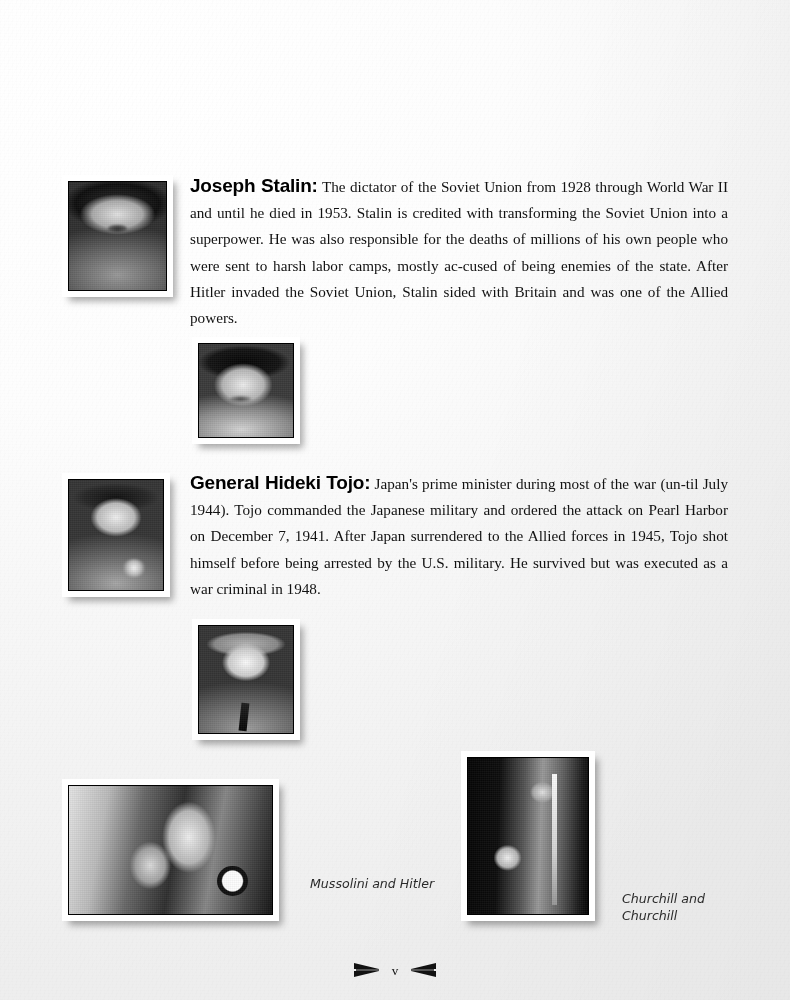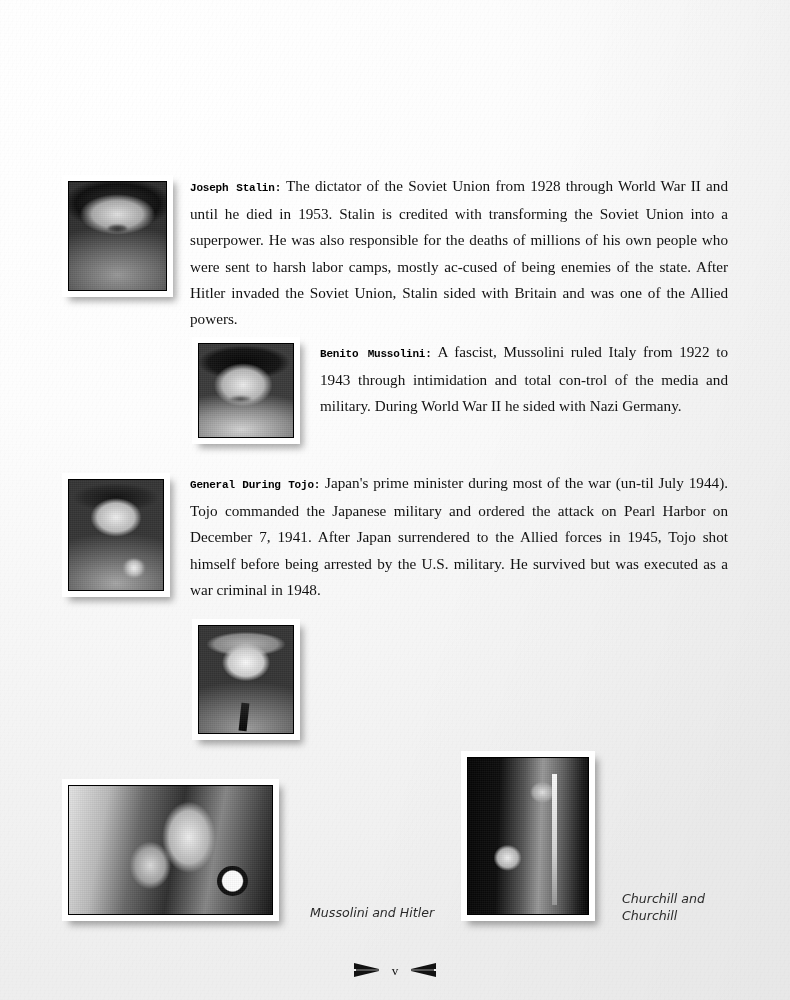--- a/index.html
+++ b/index.html
@@ -76,23 +76,23 @@
     position: absolute;
     z-index: 2;
     color: #111;
     font-size: 15.2px;
     line-height: 26.2px;
     text-align: justify;
     text-justify: inter-word;
     hyphens: manual;
   }
   .bio .name {
-    font-family: Liberation Mono, monospace;
+    font-family: Liberation Sans, sans-serif;
     font-weight: bold;
-    font-size: 11px;
+    font-size: 19px;
     letter-spacing: -0.2px;
     color: #000;
     margin-top: 24px;
   }
 
   
   .caption {
     position: absolute;
     z-index: 4;
     font-family: "DejaVu Sans", "Liberation Sans", sans-serif;
@@ -243,44 +243,40 @@
 
   <div class="bio" id="bio-stalin" style="left:190px; top:173px; width:538px;">
     <span class="name">Joseph Stalin:</span>
     <span>The dictator of the Soviet Union from 1928 through World War II and until he died in 1953. Stalin is credited with transforming the Soviet Union into a superpower. He was also responsible for the deaths of millions of his own people who were sent to harsh labor camps, mostly ac-cused of being enemies of the state. After Hitler invaded the Soviet Union, Stalin sided with Britain and was one of the Allied powers.</span>
   </div>
 
   <div class="photo" id="ph-mussolini" style="left:192px; top:337px; width:108px; height:107px;">
     <div class="inner"></div>
   </div>
 
-  <div class="bio" id="bio-mussolini" style="left:320px; top:339px; width:408px;">
-    <span class="name">Benito Mussolini:</span>
-    <span>A fascist, Mussolini ruled Italy from 1922 to 1943 through intimidation and total con-trol of the media and military. During World War II he sided with Nazi Germany.</span>
-  </div>
 
   <div class="photo" id="ph-tojo" style="left:62px; top:473px; width:108px; height:124px;">
     <div class="inner"></div>
   </div>
 
   <div class="bio" id="bio-tojo" style="left:190px; top:470px; width:538px;">
-    <span class="name">General During Tojo:</span>
+    <span class="name">General Hideki Tojo:</span>
     <span>Japan's prime minister during most of the war (un-til July 1944). Tojo commanded the Japanese military and ordered the attack on Pearl Harbor on December 7, 1941. After Japan surrendered to the Allied forces in 1945, Tojo shot himself before being arrested by the U.S. military. He survived but was executed as a war criminal in 1948.</span>
   </div>
 
   <div class="photo" id="ph-truman" style="left:192px; top:619px; width:108px; height:121px;">
     <div class="inner"></div>
   </div>
 
 
   <div class="photo" id="ph-mh" style="left:62px; top:779px; width:217px; height:142px;">
     <div class="inner"></div>
   </div>
 
-  <div class="caption" style="left:310px; top:904px; width:190px;">Mussolini and Hitler</div>
+  <div class="caption" style="left:310px; top:875px; width:190px;">Mussolini and Hitler</div>
 
   <div class="photo" id="ph-ce" style="left:461px; top:751px; width:134px; height:170px;">
     <div class="inner"></div>
   </div>
 
   <div class="caption" style="left:622px; top:890px; width:150px;">
     <div>Churchill and</div>
     <div>Churchill</div>
   </div>
 

